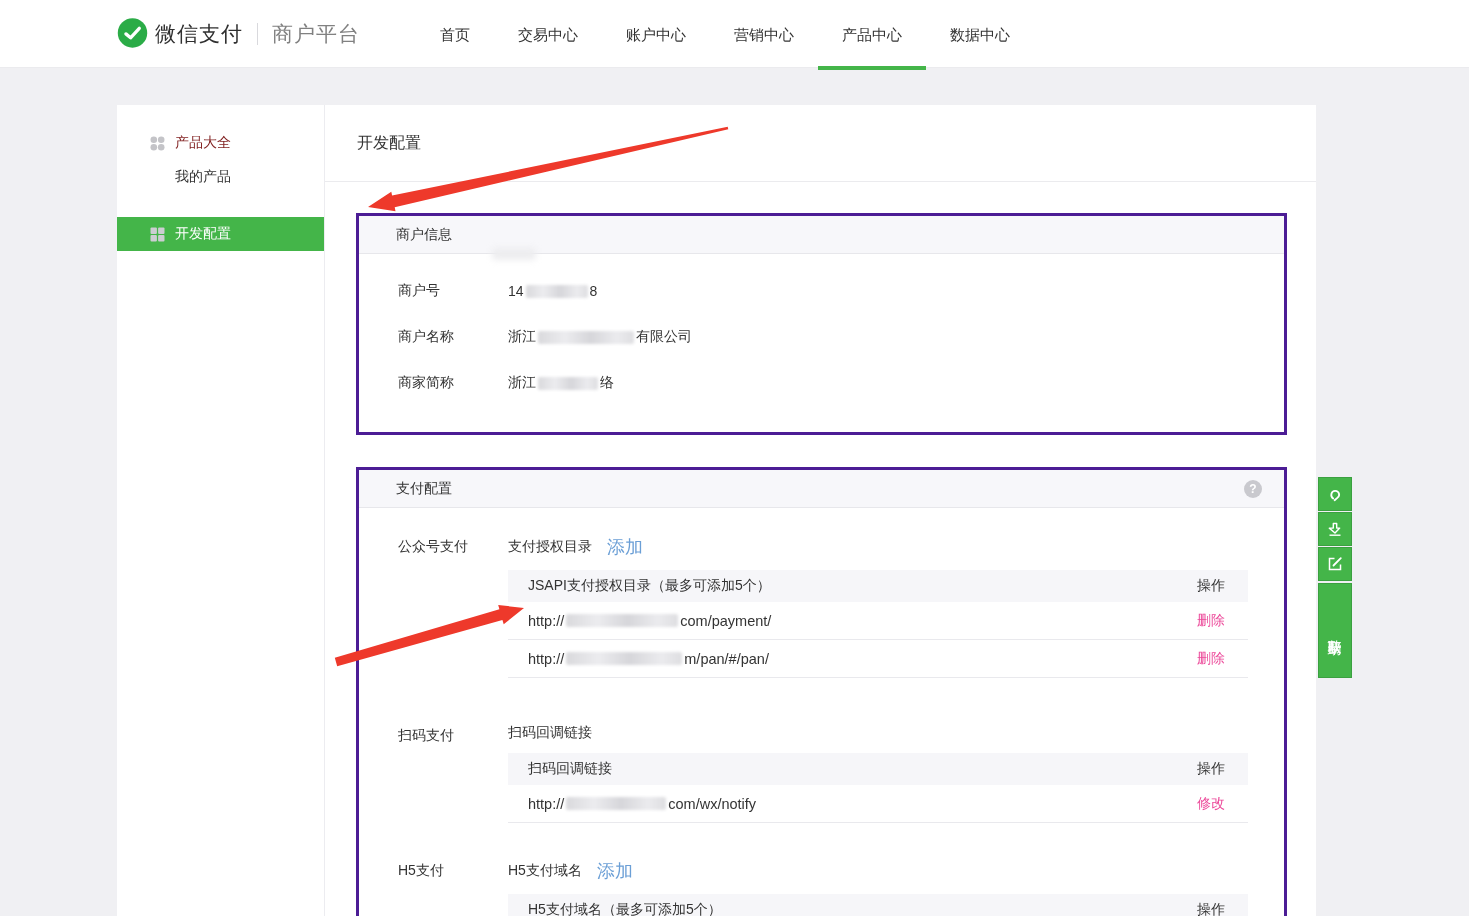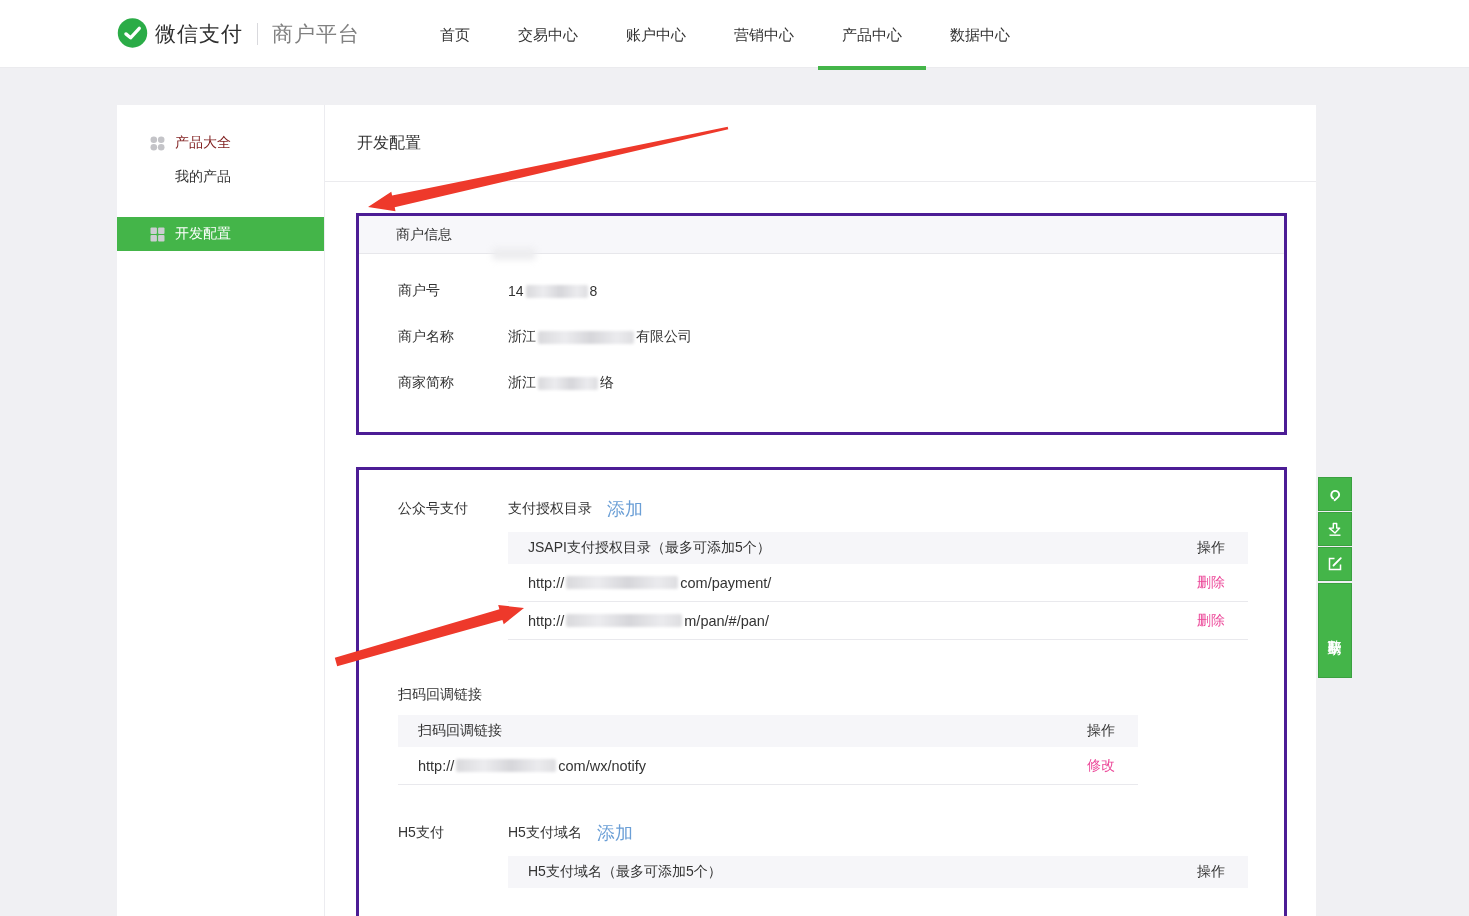--- a/index.html
+++ b/index.html
@@ -187,20 +187,24 @@
           <span class="info-value">
             <span>浙江</span>
             <span class="redact" style="width:60px"></span>
             <span>络</span>
           </span>
         </div>
       </div>
     </div>
 
     <div class="panel pay">
+      <div class="panel-header">
+        <span>支付配置</span>
+        <span class="help-circle">?</span>
+      </div>
       <div class="pay-body">
 
         <div class="pay-section">
           <div class="pay-label">公众号支付</div>
           <div class="pay-content">
             <div class="sub-row">
               <span class="sub-title">支付授权目录</span>
               <span class="link">添加</span>
             </div>
             <div class="cfg-table">
@@ -222,20 +226,21 @@
                   <span class="redact" style="width:116px"></span>
                   <span>m/pan/#/pan/</span>
                 </span>
                 <span class="t-action">删除</span>
               </div>
             </div>
           </div>
         </div>
 
         <div class="pay-section">
+          <div class="pay-label">扫码支付</div>
           <div class="pay-content">
             <div class="sub-row">
               <span class="sub-title">扫码回调链接</span>
             </div>
             <div class="cfg-table">
               <div class="t-head">
                 <span>扫码回调链接</span>
                 <span class="t-op">操作</span>
               </div>
               <div class="t-row">

